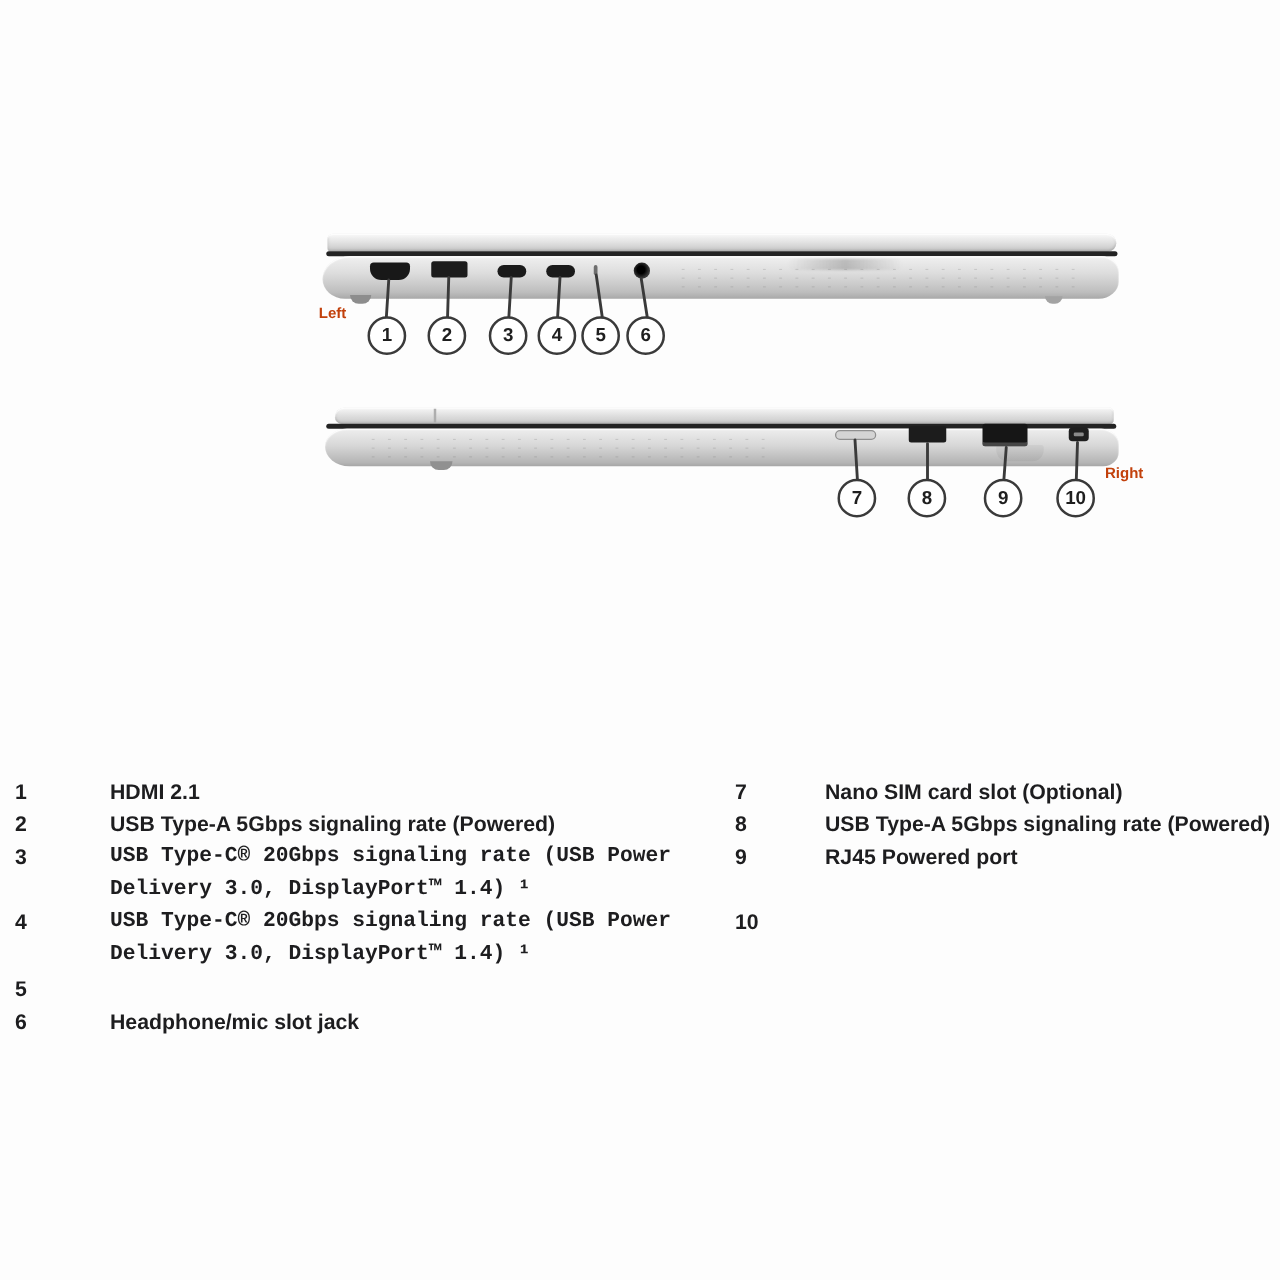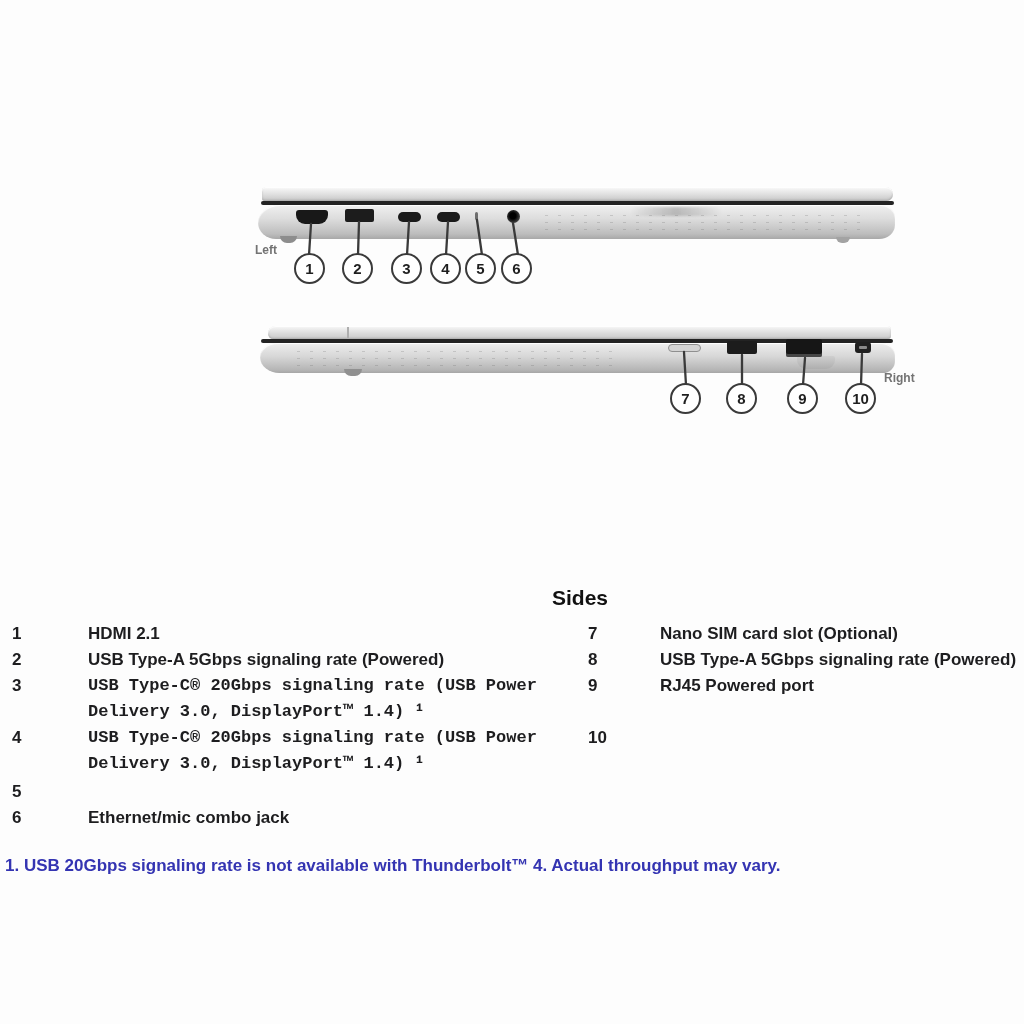--- a/index.html
+++ b/index.html
@@ -48,21 +48,21 @@
   .rj45flap{left:797px;top:356px;width:38px;height:13px;border-radius:2px 2px 9px 9px;
         background:linear-gradient(#cfcfcf,#aeaeae);}
   .port-sim{left:668px;top:344px;width:33px;height:8px;border:1.5px solid #8f8f8f;background:#d4d4d4;border-radius:4px;box-sizing:border-box;}
   .port-usba2{left:727px;top:341px;width:30px;height:13px;background:#1c1c1c;border-radius:2px;}
   .port-rj45{left:786px;top:339px;width:36px;height:18px;background:#161616;border-radius:2px;
         box-shadow:inset 0 -3px 0 rgba(160,160,160,.35);}
   .port-lock{left:855px;top:342px;width:16px;height:11px;background:#1f1f1f;border-radius:3px;}
   .port-lock::after{content:"";position:absolute;left:4px;top:4px;width:8px;height:3px;background:#8a8a8a;border-radius:1px;}
 
   
-  .side-label{font-size:12px;font-weight:bold;color:#737373;}
+  .side-label{font-size:12px;font-weight:bold;color:#c2410c;}
   .callout{width:27px;height:27px;border:2.5px solid #3a3a3a;border-radius:50%;background:#fff;
         display:flex;align-items:center;justify-content:center;
         font-size:15px;font-weight:bold;color:#1f1f1f;z-index:3;}
   svg.lines{left:0;top:0;pointer-events:none;z-index:2;}
 
   
   .title{left:480px;top:586px;width:200px;text-align:center;font-size:21px;font-weight:bold;color:#111;}
   .legend-row{position:absolute;display:flex;font-size:17px;font-weight:bold;line-height:26px;color:#1d1d1f;}
   .legend-row .num{flex:0 0 auto;}
   .col-l .num{width:76px;}
@@ -129,21 +129,20 @@
   <div class="abs callout" style="left:342px;top:253px;">2</div>
   <div class="abs callout" style="left:391px;top:253px;">3</div>
   <div class="abs callout" style="left:430px;top:253px;">4</div>
   <div class="abs callout" style="left:465px;top:253px;">5</div>
   <div class="abs callout" style="left:501px;top:253px;">6</div>
   <div class="abs callout" style="left:670px;top:383px;">7</div>
   <div class="abs callout" style="left:726px;top:383px;">8</div>
   <div class="abs callout" style="left:787px;top:383px;">9</div>
   <div class="abs callout" style="left:845px;top:383px;">10</div>
 
-  <div class="abs title">Sides</div>
 
   <div class="legend-row col-l" style="top:621px;">
     <div class="num">1</div>
     <div class="desc-line">HDMI 2.1</div>
   </div>
   <div class="legend-row col-l" style="top:647px;">
     <div class="num">2</div>
     <div class="desc-line">USB Type-A 5Gbps signaling rate (Powered)</div>
   </div>
   <div class="legend-row col-l" style="top:673px;">
@@ -152,34 +151,33 @@
   </div>
   <div class="legend-row col-l" style="top:725px;">
     <div class="num">4</div>
     <div class="desc-wrap">USB Type-C® 20Gbps signaling rate (USB Power Delivery 3.0, DisplayPort™ 1.4) ¹</div>
   </div>
   <div class="legend-row col-l" style="top:779px;">
     <div class="num">5</div>
   </div>
   <div class="legend-row col-l" style="top:805px;">
     <div class="num">6</div>
-    <div class="desc-line">Ethernet/mic combo jack</div>
+    <div class="desc-line">Headphone/mic slot jack</div>
   </div>
 
   <div class="legend-row col-r" style="top:621px;">
     <div class="num">7</div>
     <div class="desc-line">Nano SIM card slot (Optional)</div>
   </div>
   <div class="legend-row col-r" style="top:647px;">
     <div class="num">8</div>
     <div class="desc-line">USB Type-A 5Gbps signaling rate (Powered)</div>
   </div>
   <div class="legend-row col-r" style="top:673px;">
     <div class="num">9</div>
     <div class="desc-line">RJ45 Powered port</div>
   </div>
   <div class="legend-row col-r" style="top:725px;">
     <div class="num">10</div>
   </div>
 
-  <div class="abs footnote" id="footnote" style="color: rgb(52, 52, 178);">1. USB 20Gbps signaling rate is not available with Thunderbolt™ 4. Actual throughput may vary.</div>
 
 </div>
 
 </body></html>

